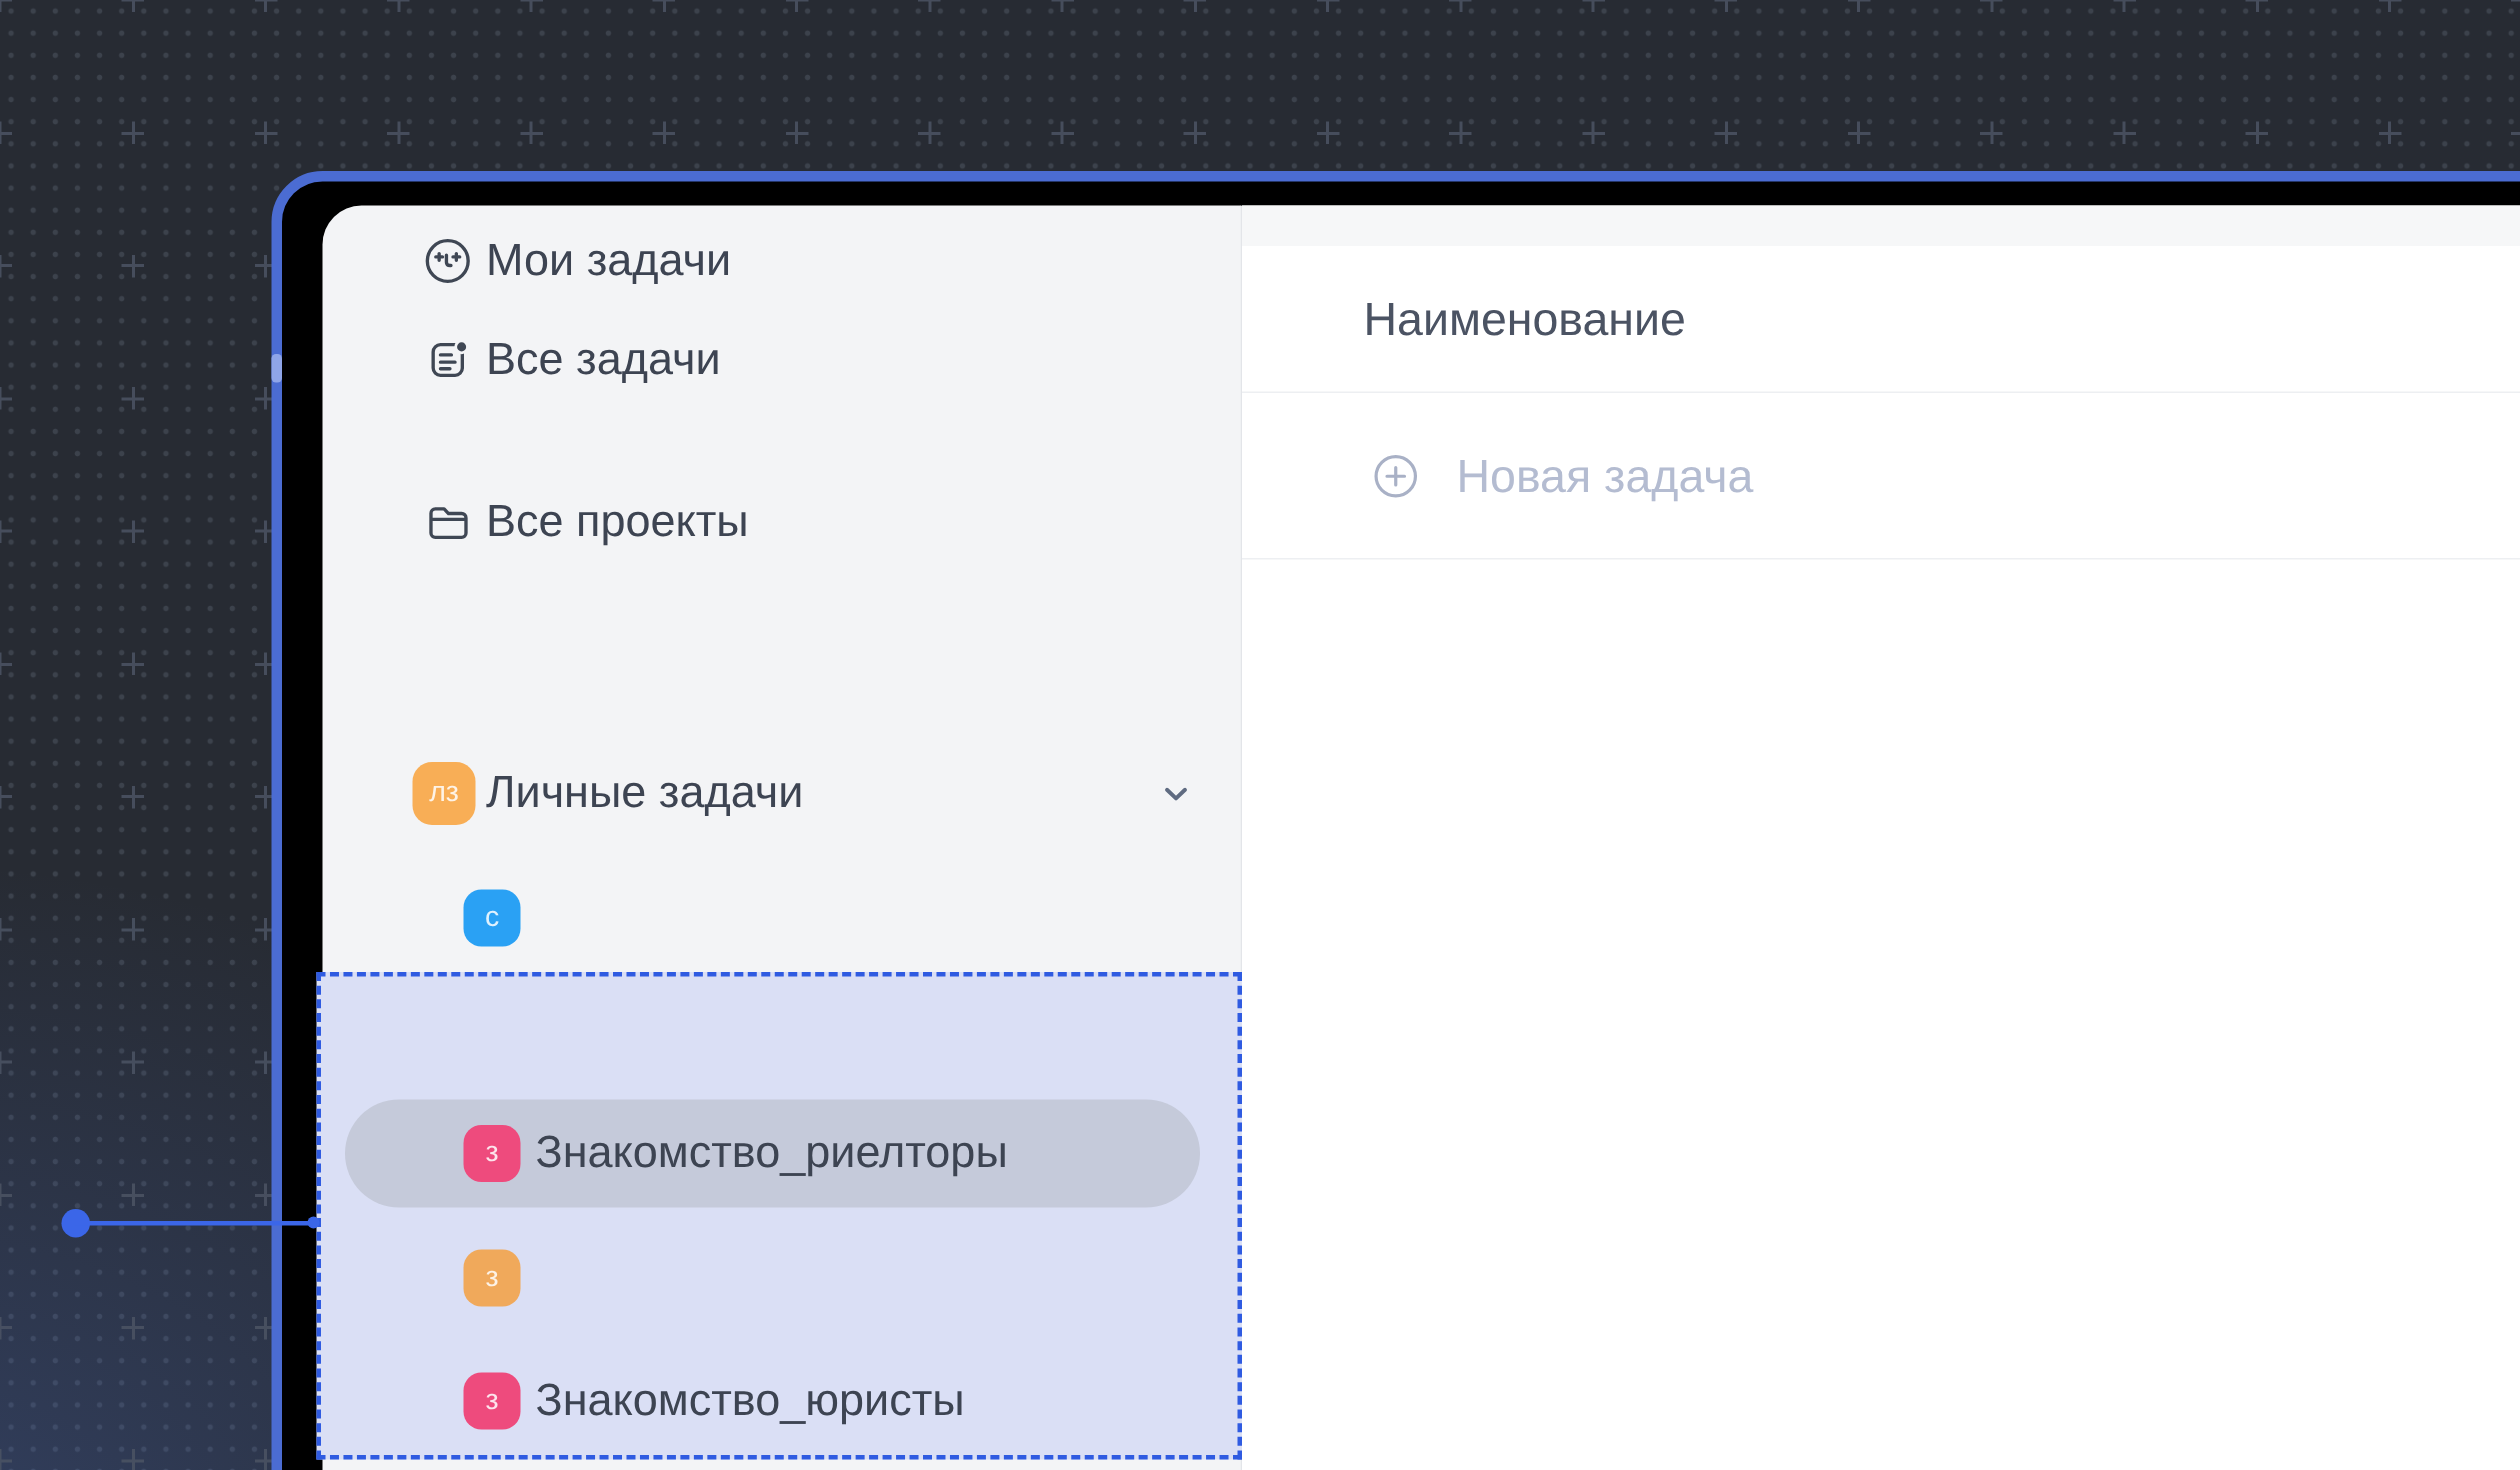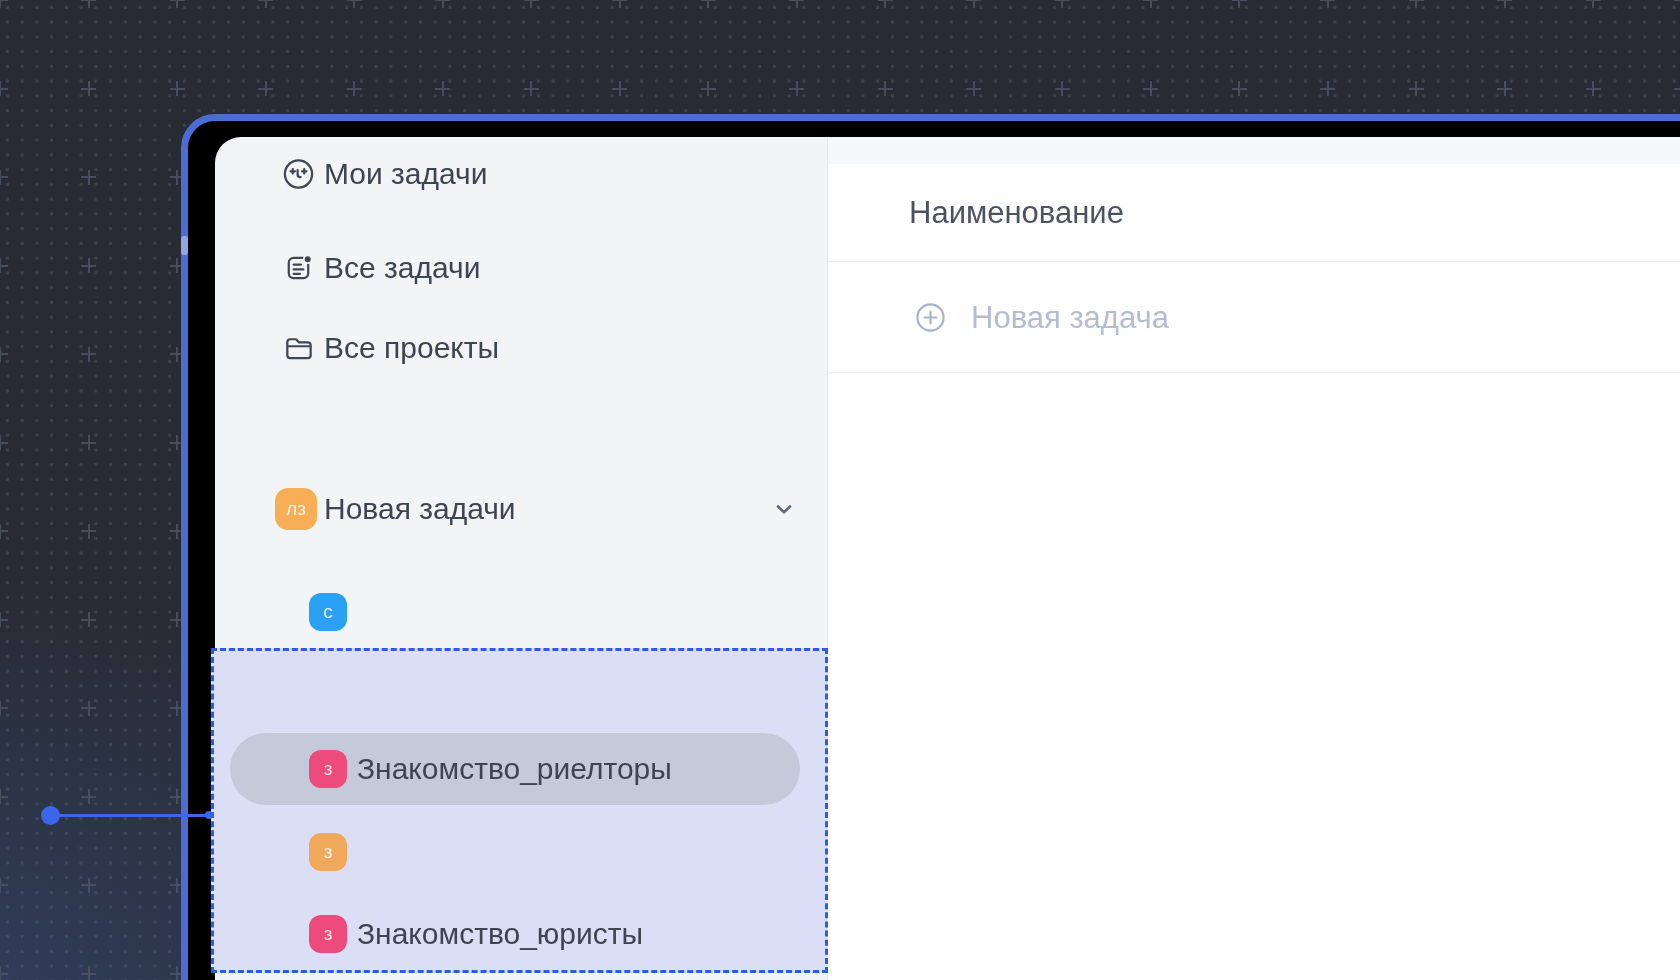--- a/index.html
+++ b/index.html
@@ -345,21 +345,21 @@
         <svg viewBox="0 0 36 36" fill="none" stroke="currentColor" stroke-width="2.3" stroke-linecap="round">
           <circle cx="18" cy="18" r="14"></circle>
           <path d="M9.8 15.2h4.6M12.1 12.9v4.6"></path>
           <path d="M21.6 15.2h4.6M23.9 12.9v4.6"></path>
           <path d="M17.1 14v4.8c0 1.5 1 2.3 2.5 2.3h.6"></path>
         </svg>
       </span>
       <span class="menu-label">Мои задачи</span>
     </div>
 
-    <div class="side-row" style="top:104px">
+    <div class="side-row" style="top:76px">
       <span class="row-icon">
         <svg viewBox="0 0 36 36">
           <rect x="8" y="7.5" width="20" height="21" rx="5" fill="none" stroke="currentColor" stroke-width="2.3"></rect>
           <path d="M13 14.5h7.5M13 19.5h10M13 24h6.5" stroke="currentColor" stroke-width="2.3" stroke-linecap="round"></path>
           <circle cx="27.5" cy="9" r="5" fill="#f3f4f6"></circle>
           <circle cx="27.5" cy="9" r="3.1" fill="currentColor"></circle>
         </svg>
       </span>
       <span class="menu-label">Все задачи</span>
     </div>
@@ -368,23 +368,23 @@
       <span class="row-icon">
         <svg viewBox="0 0 36 36" fill="none" stroke="currentColor" stroke-width="2.3" stroke-linejoin="round">
           <path d="M6.5 12c0-1.7 1.3-3 3-3h6l3 3.2h9c1.7 0 3 1.3 3 3v10.3c0 1.7-1.3 3-3 3h-18c-1.7 0-3-1.3-3-3V12z"></path>
           <path d="M6.5 16.2h24"></path>
         </svg>
       </span>
       <span class="menu-label">Все проекты</span>
     </div>
 
 
-    <div class="side-row" style="top:345px">
+    <div class="side-row" style="top:365px">
       <span class="badge badge-parent" style="background-color: rgb(248, 174, 86);">лз</span>
-      <span class="menu-label label-parent">Новая задачи</span>
+      <span class="menu-label label-parent">Личные задачи</span>
       <span class="ctrl">
         <svg viewBox="0 0 28 28" fill="none" stroke="currentColor" stroke-width="2.6" stroke-linecap="round" stroke-linejoin="round">
           <path d="M8 11.5l6 5.8 6-5.8"></path>
         </svg>
       </span>
     </div>
 
     <div class="side-row" style="top:448px">
       <span class="badge badge-child" style="background-color: rgb(42, 161, 244);">с</span>
     </div>

